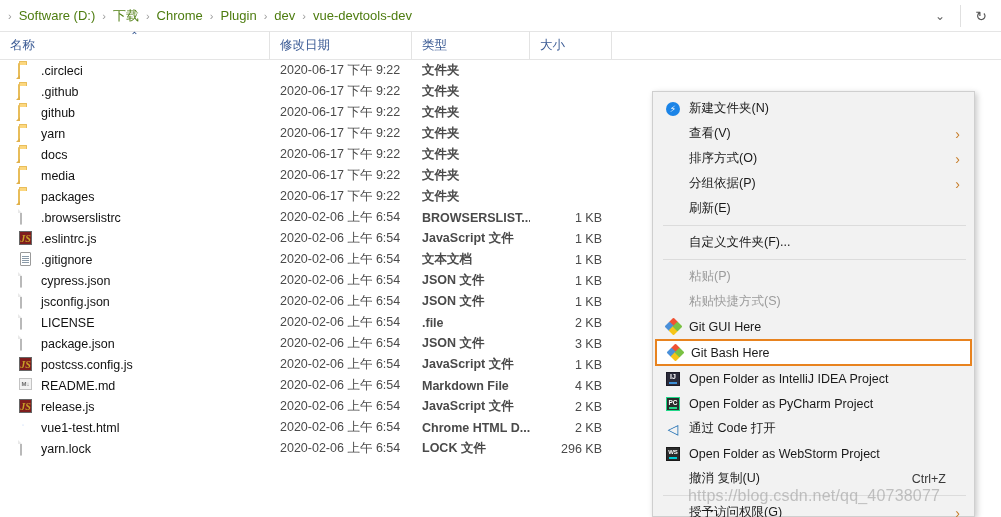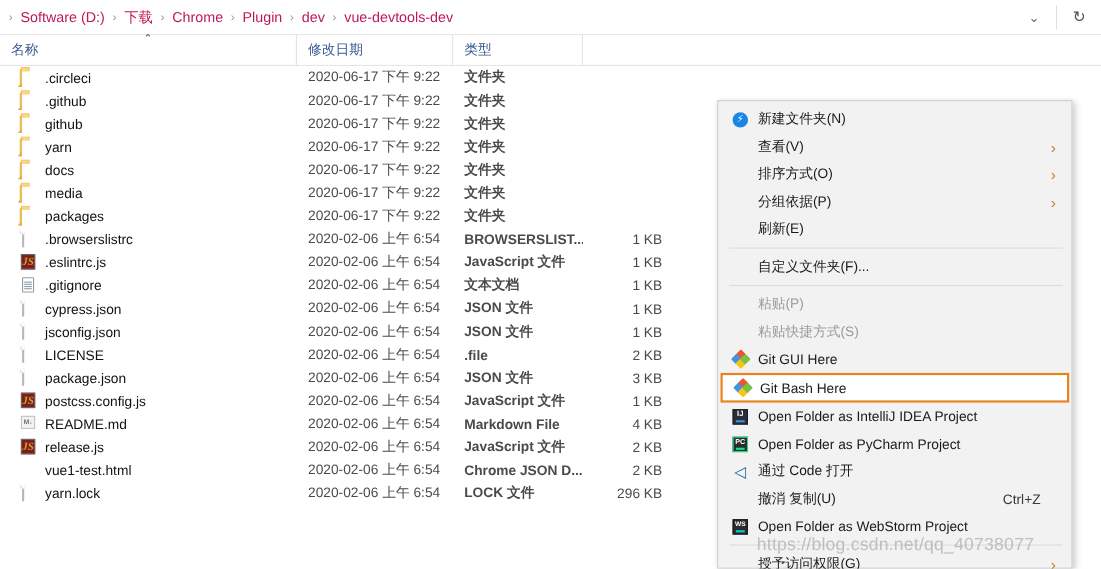--- a/index.html
+++ b/index.html
@@ -17,21 +17,21 @@
 
   
   .addressbar {
     position: absolute; top: 0; left: 0; width: 1001px; height: 32px;
     background: #ffffff;
     display: flex; align-items: center;
     border-bottom: 1px solid #e5e5e5;
   }
   .crumbs { display:flex; align-items:center; flex:1; padding-left: 6px; height:100%; }
   .crumb {
-    padding: 3px 5px; font-size: 13px; color:#be185d; white-space:nowrap;
+    padding: 3px 5px; font-size: 13px; color:#4d7c0f; white-space:nowrap;
     line-height: 18px;
   }
   .sep {
     color:#9a9a9a; font-size: 11px; padding: 0 2px; user-select:none;
     display:flex; align-items:center; height:100%;
   }
   .addr-right { display:flex; align-items:center; height:100%; }
   .addr-btn {
     width: 40px; height: 32px; display:flex; align-items:center; justify-content:center;
     color:#555;
@@ -252,20 +252,23 @@
     <div class="col c-name">
       <span class="sortcaret">⌃</span>
       <span>名称</span>
     </div>
     <div class="col c-date">
       <span>修改日期</span>
     </div>
     <div class="col c-type">
       <span>类型</span>
     </div>
+    <div class="col c-size">
+      <span>大小</span>
+    </div>
     <div class="col c-rest"></div>
   </div>
 
   <div class="filelist">
       <div class="row">
         <div class="cell name">
           <span class="ico"><span class="ico-folder"></span></span>
           <span class="fname">.circleci</span>
         </div>
         <div class="cell date">2020-06-17 下午 9:22</div>
@@ -430,21 +433,21 @@
         <div class="cell date">2020-02-06 上午 6:54</div>
         <div class="cell type">JavaScript 文件</div>
         <div class="cell size">2 KB</div>
       </div>
       <div class="row">
         <div class="cell name">
           <span class="ico"><span class="ico-chrome"></span></span>
           <span class="fname">vue1-test.html</span>
         </div>
         <div class="cell date">2020-02-06 上午 6:54</div>
-        <div class="cell type">Chrome JSON D...</div>
+        <div class="cell type">Chrome HTML D...</div>
         <div class="cell size">2 KB</div>
       </div>
       <div class="row">
         <div class="cell name">
           <span class="ico"><span class="ico-file"></span></span>
           <span class="fname">yarn.lock</span>
         </div>
         <div class="cell date">2020-02-06 上午 6:54</div>
         <div class="cell type">LOCK 文件</div>
         <div class="cell size">296 KB</div>
@@ -525,30 +528,30 @@
         </span>
         <span class="mi-label">Open Folder as PyCharm Project</span>
       </div>
       <div class="mi">
         <span class="mi-ico">
           <span class="ic-vscode">◁</span>
         </span>
         <span class="mi-label">通过 Code 打开</span>
       </div>
       <div class="mi">
+        <span class="mi-ico">
+          <span class="ic-ws"></span>
+        </span>
+        <span class="mi-label">Open Folder as WebStorm Project</span>
+      </div>
+      <div class="mi">
         <span class="mi-ico"></span>
         <span class="mi-label">撤消 复制(U)</span>
         <span class="mi-accel">Ctrl+Z</span>
       </div>
-      <div class="mi">
-        <span class="mi-ico">
-          <span class="ic-ws"></span>
-        </span>
-        <span class="mi-label">Open Folder as WebStorm Project</span>
-      </div>
       <div class="msep"></div>
       <div class="mi">
         <span class="mi-ico"></span>
         <span class="mi-label">授予访问权限(G)</span>
         <span class="mi-arrow">›</span>
       </div>
     </div>
 
   <div class="watermark">https://blog.csdn.net/qq_40738077</div>
 

